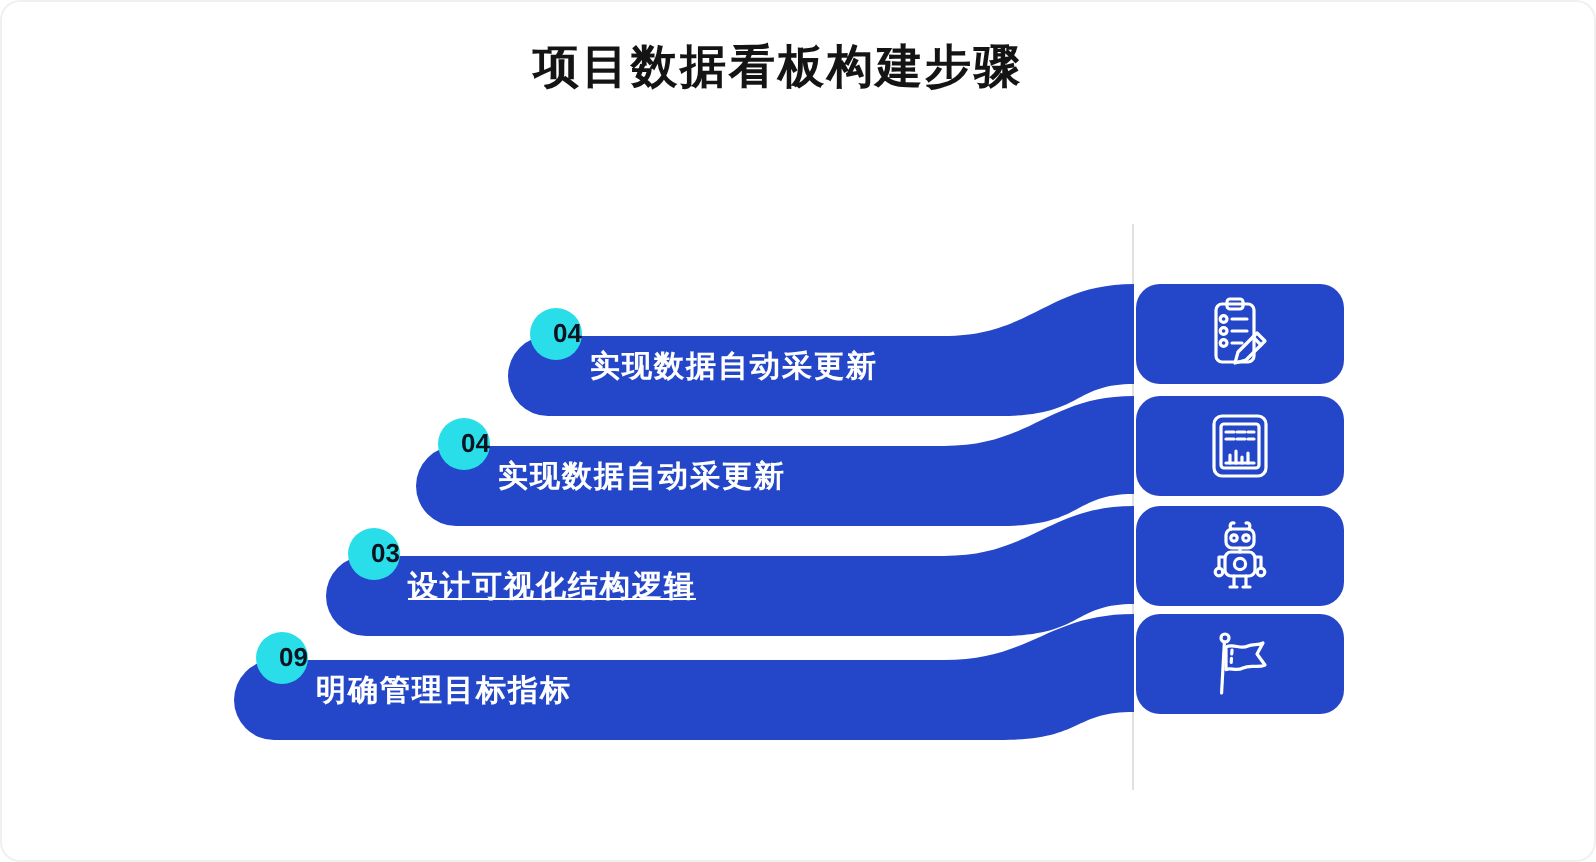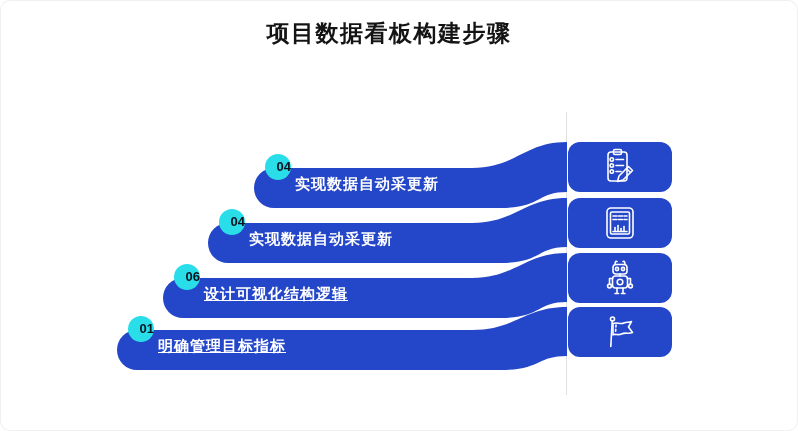--- a/index.html
+++ b/index.html
@@ -56,21 +56,21 @@
     position:absolute;height:26px;line-height:26px;
     color:var(--bar-text);
     font-size:15px;font-weight:700;
     letter-spacing:1px;
     z-index:2;white-space:nowrap;
   }
   
   .badge.s0{left:265px;top:154px;}  .label.s0{left:295px;top:171px;}
   .badge.s1{left:219px;top:209px;}  .label.s1{left:249px;top:226px;text-align:center;}
   .badge.s2{left:174px;top:264px;}  .label.s2{left:204px;top:281px;text-decoration:underline;}
-  .badge.s3{left:128px;top:316px;}  .label.s3{left:158px;top:333px;text-decoration:underline;}
+  .badge.s3{left:128px;top:316px;}  .label.s3{left:158px;top:333px;}
   .tile.t0{top:142px;} .tile.t1{top:198px;} .tile.t2{top:253px;} .tile.t3{top:307px;}
   .icon-stroke{stroke:#fff;stroke-width:1.6;fill:none;stroke-linecap:round;stroke-linejoin:round;}
 </style>
 </head>
 <body>
 
 <div class="card">
 
   <div class="title">项目数据看板构建步骤</div>
 
@@ -82,24 +82,24 @@
     <path class="bar-path" d="M183 278 H472 C516 278 524 253 567 253 V302 C536 302 542 318 500 318 H183 A20 20 0 0 1 183 278 Z"></path>
     <path class="bar-path" d="M137 330 H472 C516 330 524 307 567 307 V356 C536 356 542 370 500 370 H137 A20 20 0 0 1 137 330 Z"></path>
   </svg>
 
   <div class="badge s0">04</div>
   <div class="bar-label label s0">实现数据自动采更新</div>
 
   <div class="badge s1">04</div>
   <div class="bar-label label s1">实现数据自动采更新</div>
 
-  <div class="badge s2">06</div>
+  <div class="badge s2">03</div>
   <div class="bar-label label s2">设计可视化结构逻辑</div>
 
-  <div class="badge s3">01</div>
+  <div class="badge s3">09</div>
   <div class="bar-label label s3">明确管理目标指标</div>
 
   <div class="tile t0">
     <svg width="40" height="40" viewBox="0 0 40 40">
       <g class="icon-stroke">
         <rect x="8" y="5" width="19" height="29" rx="3"></rect>
         <rect x="13.5" y="2.5" width="8" height="5" rx="1.5"></rect>
         <circle cx="11.8" cy="12.5" r="1.7"></circle>
           <line x1="16" y1="12.5" x2="23.5" y2="12.5"></line>
         <circle cx="11.8" cy="18.5" r="1.7"></circle>

